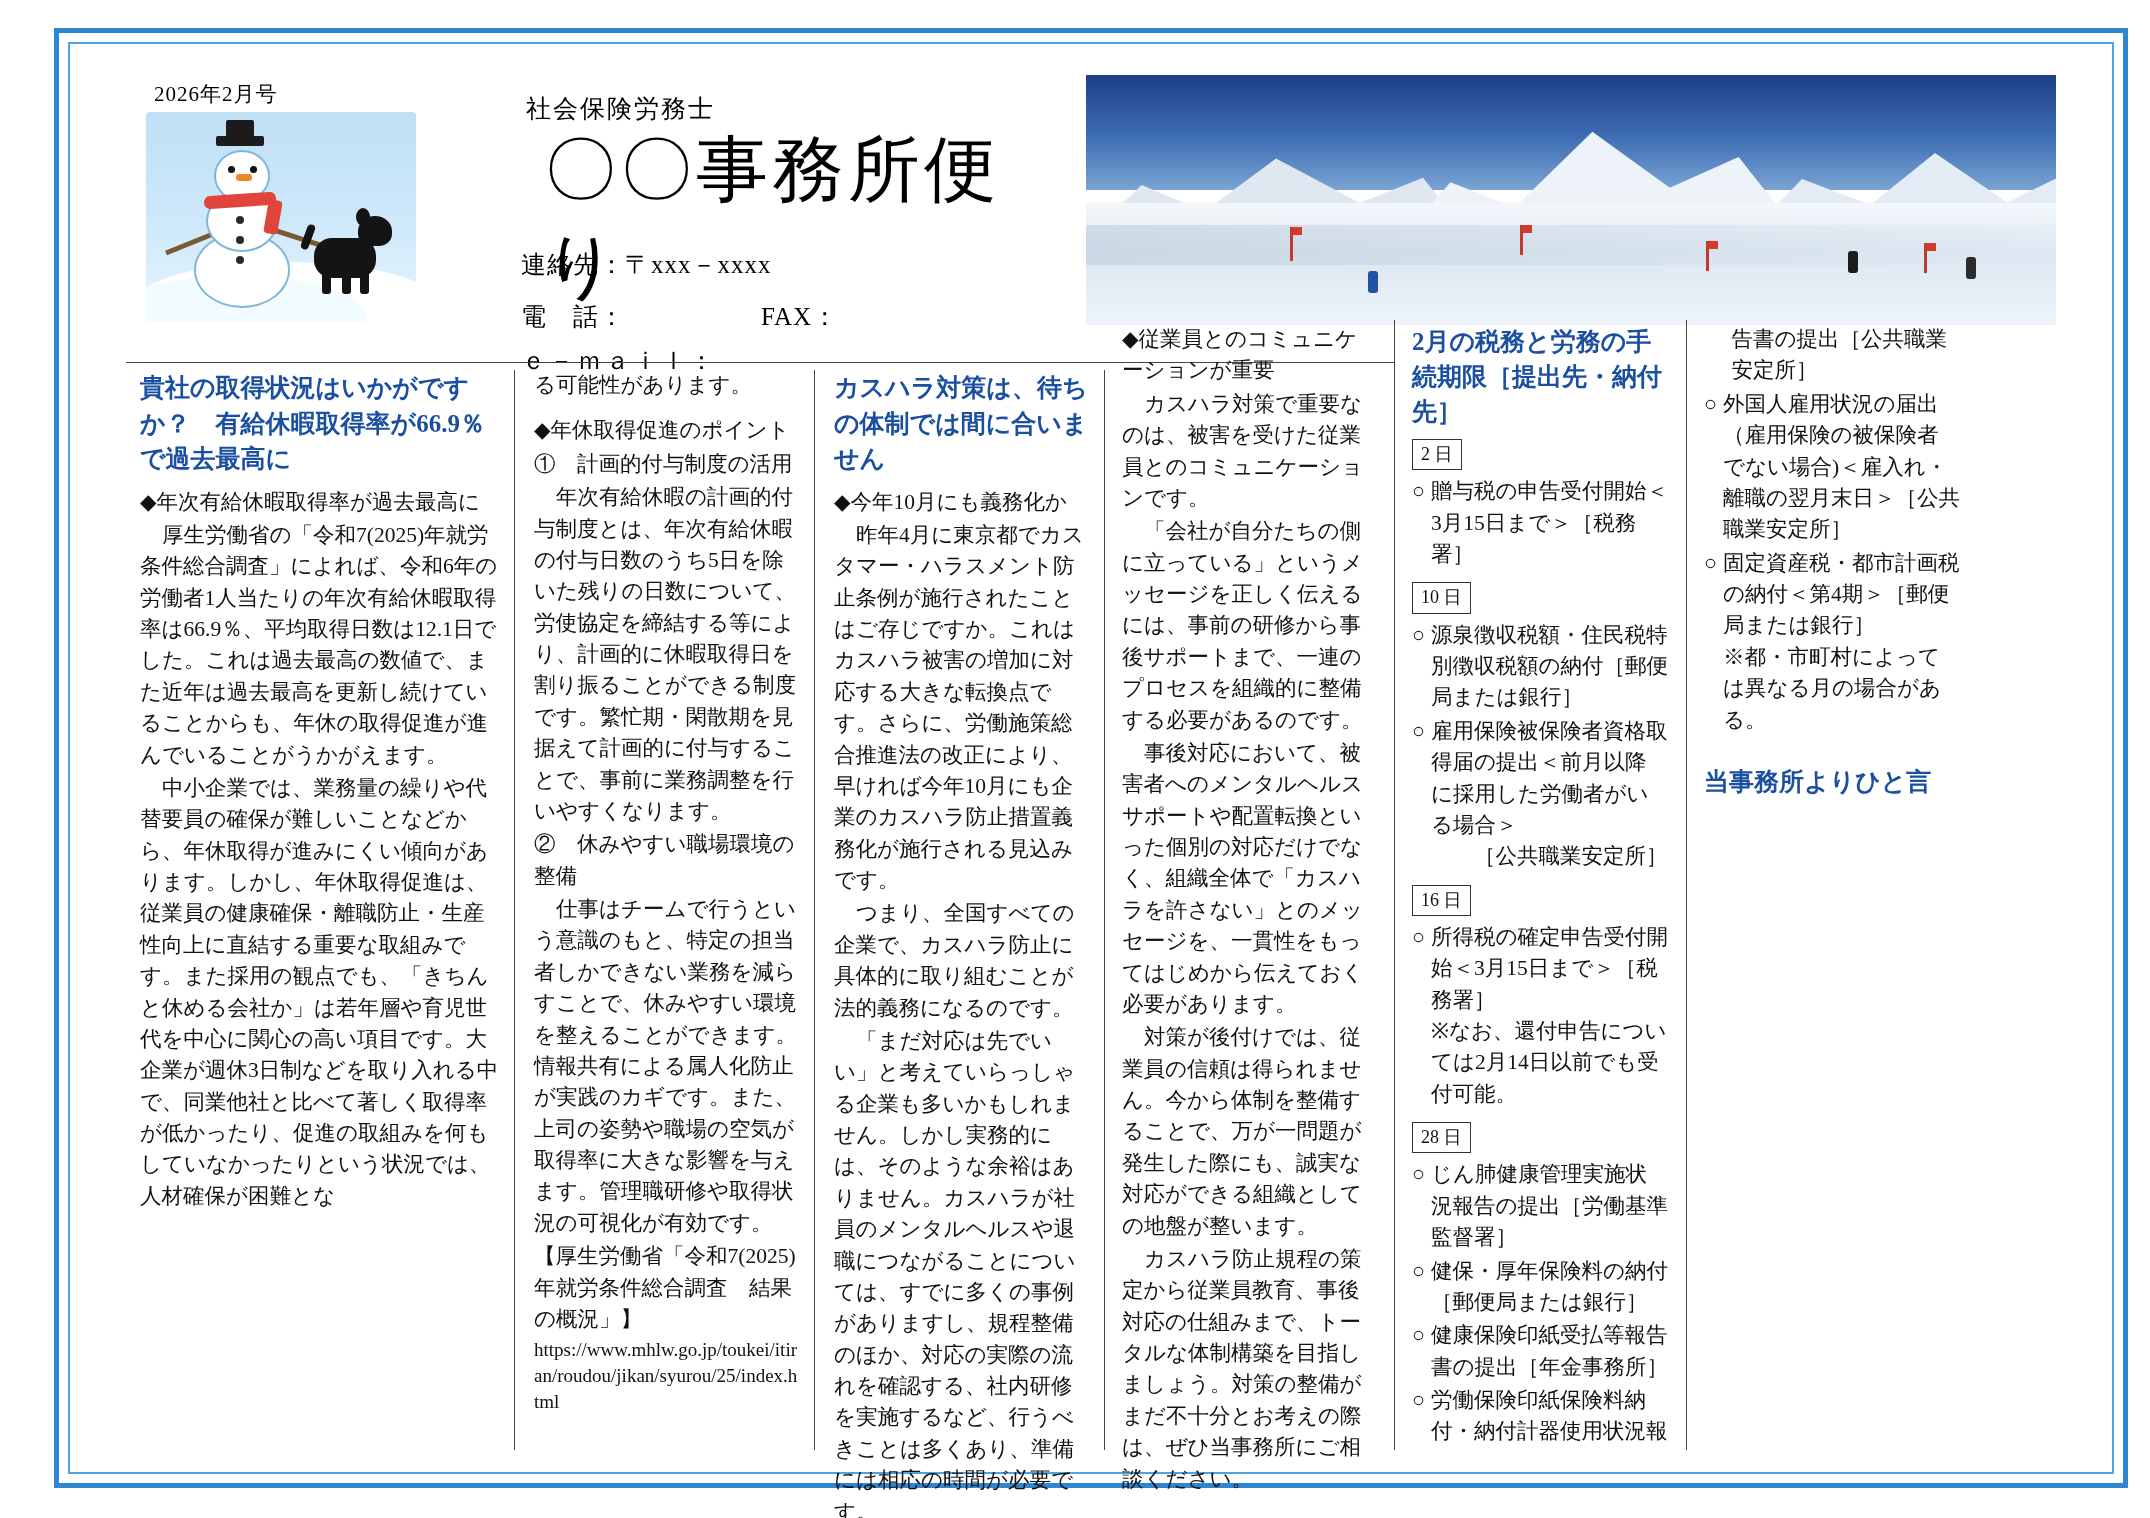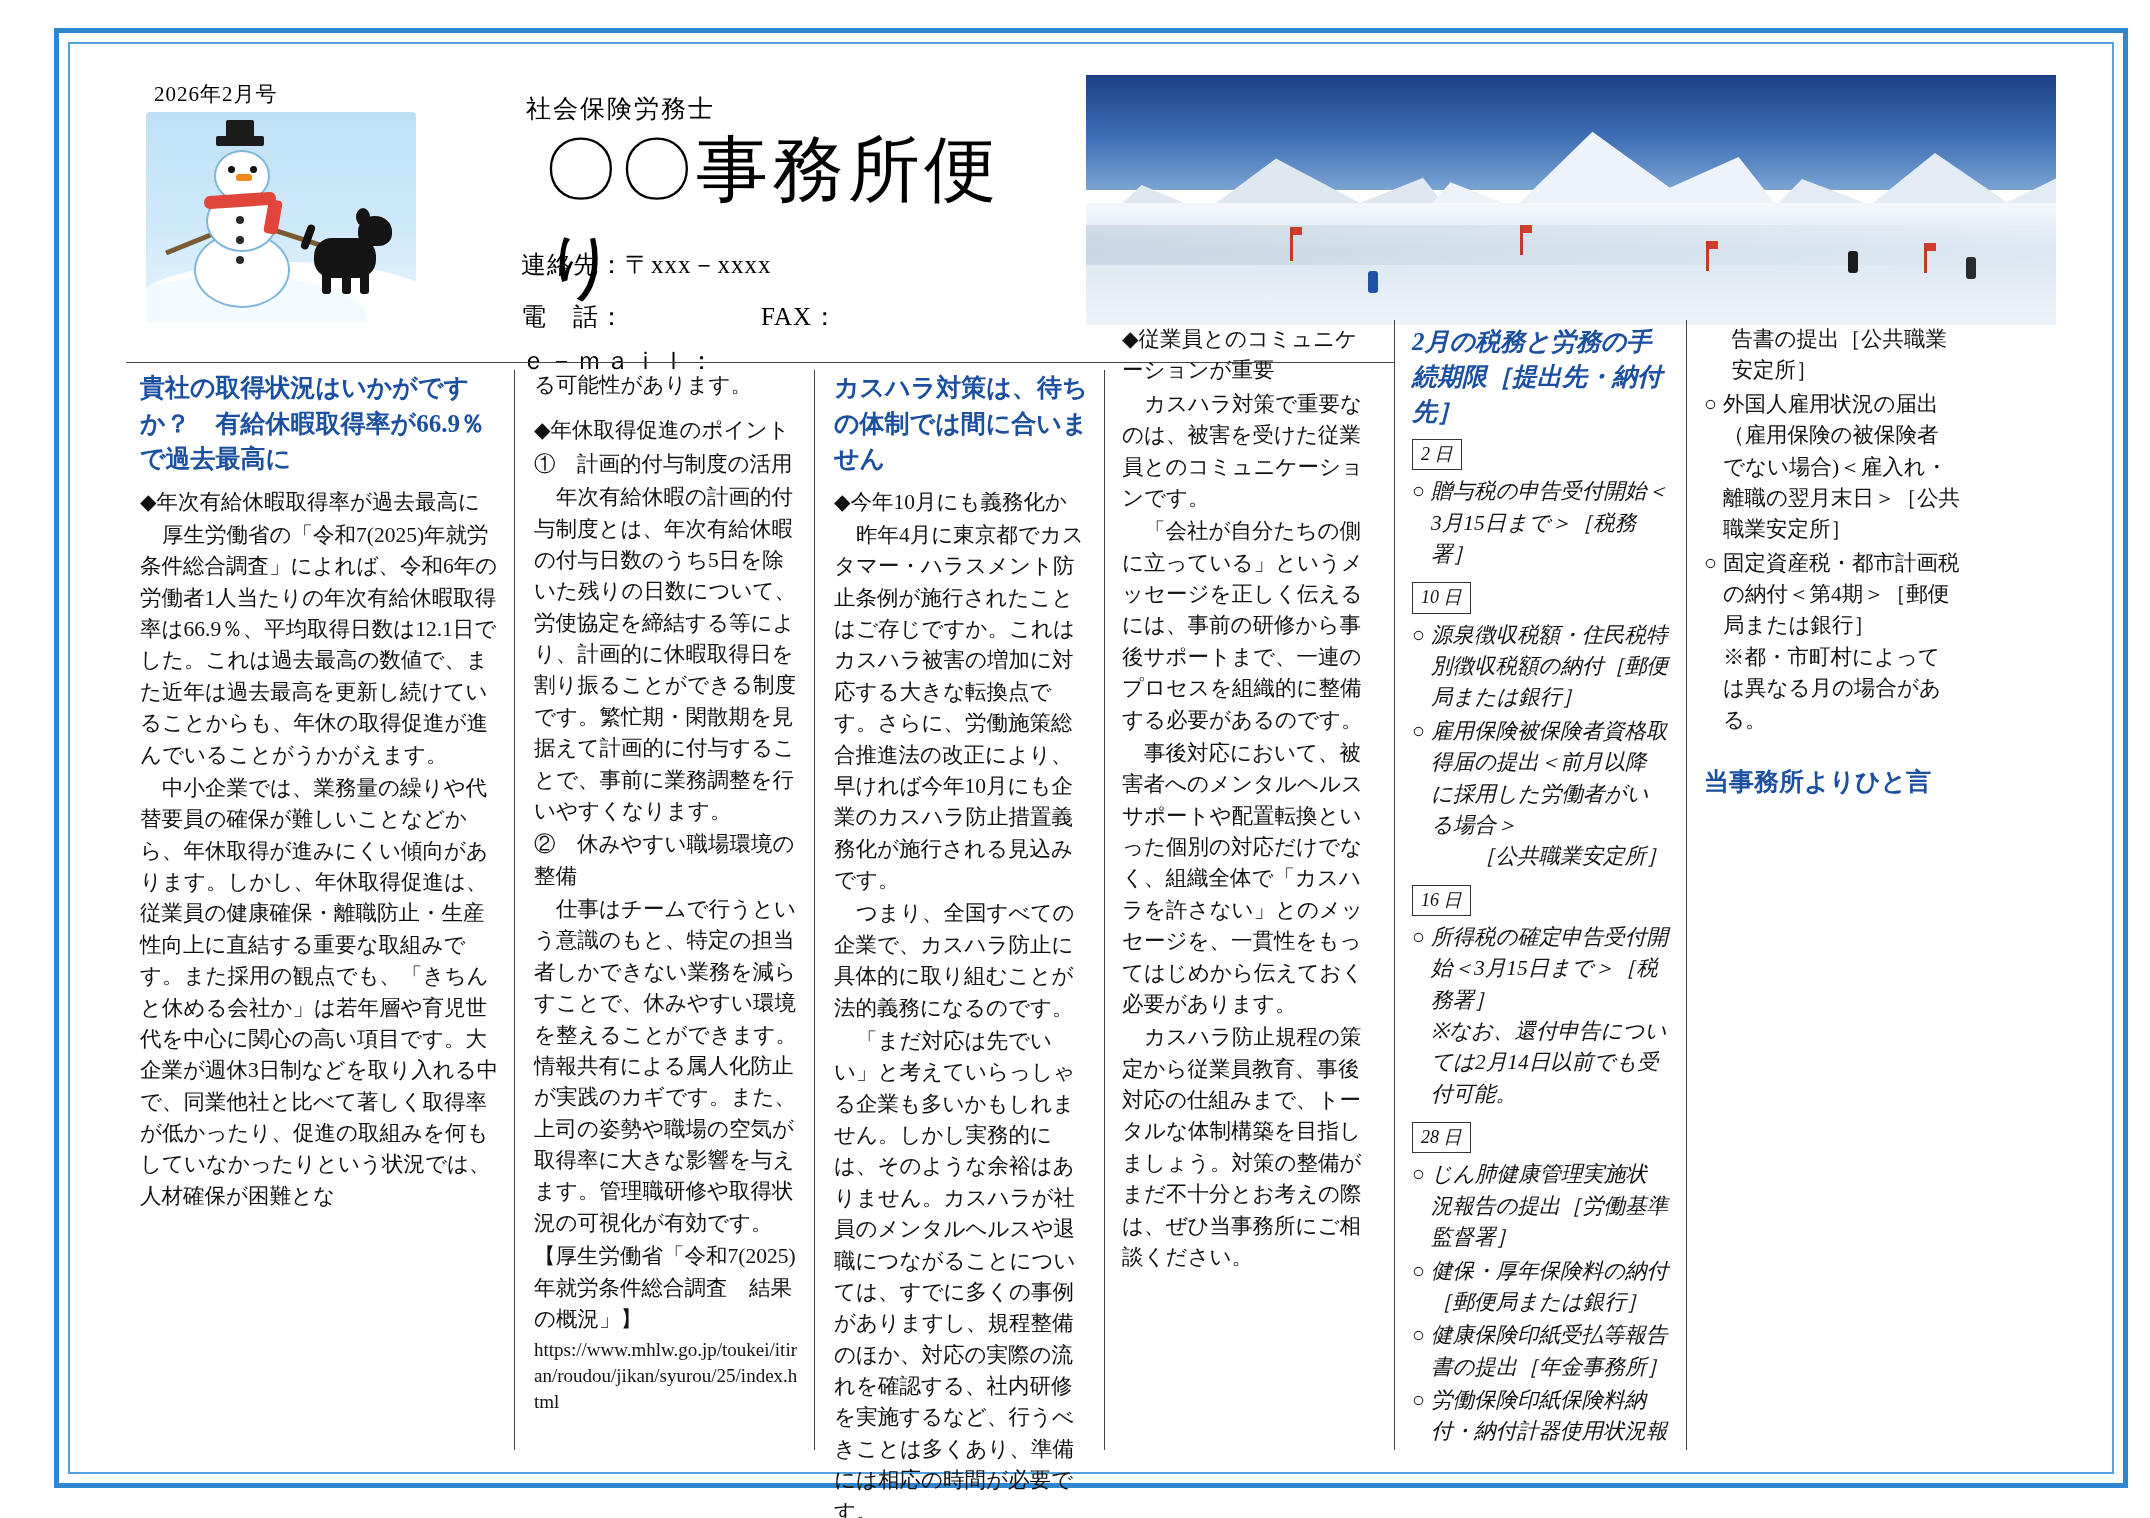--- a/index.html
+++ b/index.html
@@ -226,24 +226,25 @@
         <p class="indent">昨年4月に東京都でカスタマー・ハラスメント防止条例が施行されたことはご存じですか。これはカスハラ被害の増加に対応する大きな転換点です。さらに、労働施策総合推進法の改正により、早ければ今年10月にも企業のカスハラ防止措置義務化が施行される見込みです。</p>
         <p class="indent">つまり、全国すべての企業で、カスハラ防止に具体的に取り組むことが法的義務になるのです。</p>
         <p class="indent">「まだ対応は先でいい」と考えていらっしゃる企業も多いかもしれません。しかし実務的には、そのような余裕はありません。カスハラが社員のメンタルヘルスや退職につながることについては、すでに多くの事例がありますし、規程整備のほか、対応の実際の流れを確認する、社内研修を実施するなど、行うべきことは多くあり、準備には相応の時間が必要です。</p>
       </div>
 
       <div class="col" style="left:996px;width:256px;top:-46px;">
         <p>◆従業員とのコミュニケーションが重要</p>
         <p class="indent">カスハラ対策で重要なのは、被害を受けた従業員とのコミュニケーションです。</p>
         <p class="indent">「会社が自分たちの側に立っている」というメッセージを正しく伝えるには、事前の研修から事後サポートまで、一連のプロセスを組織的に整備する必要があるのです。</p>
         <p class="indent">事後対応において、被害者へのメンタルヘルスサポートや配置転換といった個別の対応だけでなく、組織全体で「カスハラを許さない」とのメッセージを、一貫性をもってはじめから伝えておく必要があります。</p>
+        <p class="indent">対策が後付けでは、従業員の信頼は得られません。今から体制を整備することで、万が一問題が発生した際にも、誠実な対応ができる組織としての地盤が整います。</p>
         <p class="indent">カスハラ防止規程の策定から従業員教育、事後対応の仕組みまで、トータルな体制構築を目指しましょう。対策の整備がまだ不十分とお考えの際は、ぜひ当事務所にご相談ください。</p>
       </div>
 
-      <div class="col" style="left:1286px;width:256px;top:-46px;font-style:italic;">
+      <div class="col" style="left:1286px;width:256px;top:-46px;">
         <div class="box-title">2月の税務と労務の手続期限［提出先・納付先］</div>
         <div id="schedule-groups"><div class="date-chip">2 日</div><div class="bullet-row">
               <span class="bullet-mark">○</span>
               <span class="bullet-text" style="white-space: pre-wrap;">贈与税の申告受付開始＜3月15日まで＞［税務署］</span>
             </div><div class="date-chip">10 日</div><div class="bullet-row">
               <span class="bullet-mark">○</span>
               <span class="bullet-text" style="white-space: pre-wrap;">源泉徴収税額・住民税特別徴収税額の納付［郵便局または銀行］</span>
             </div><div class="bullet-row">
               <span class="bullet-mark">○</span>
               <span class="bullet-text" style="white-space: pre-wrap;">雇用保険被保険者資格取得届の提出＜前月以降に採用した労働者がいる場合＞

